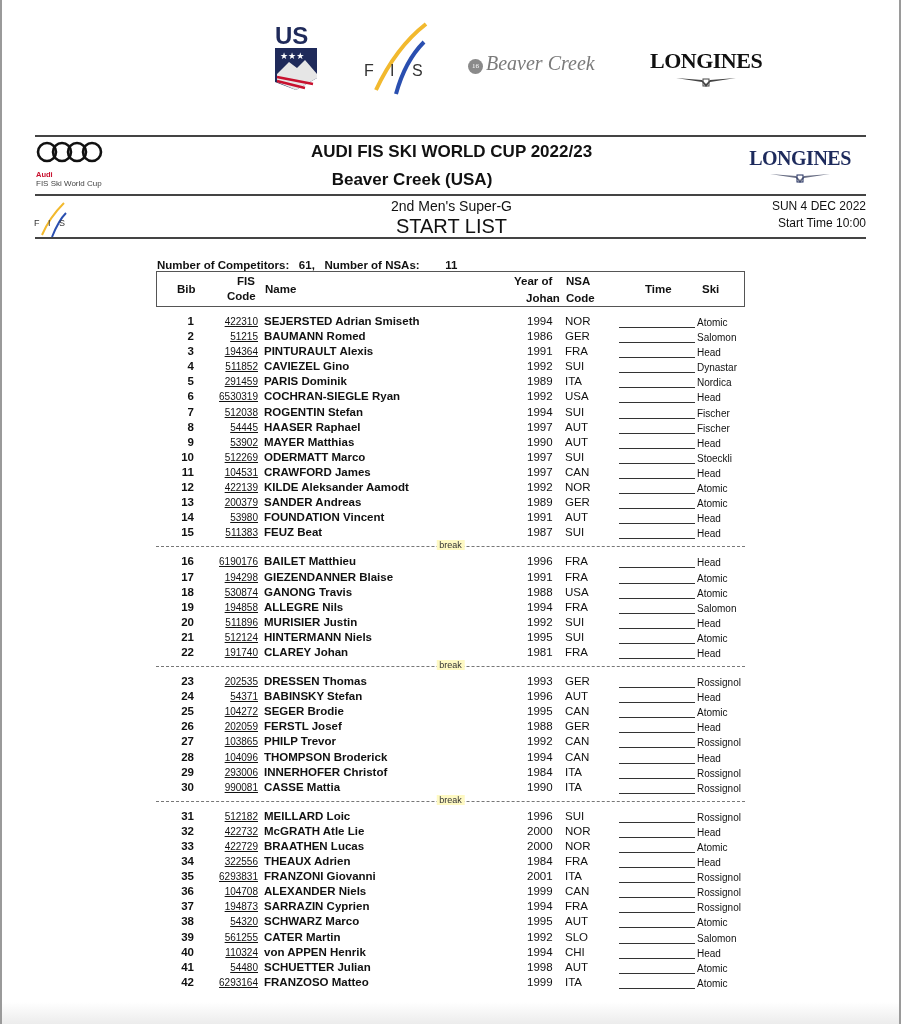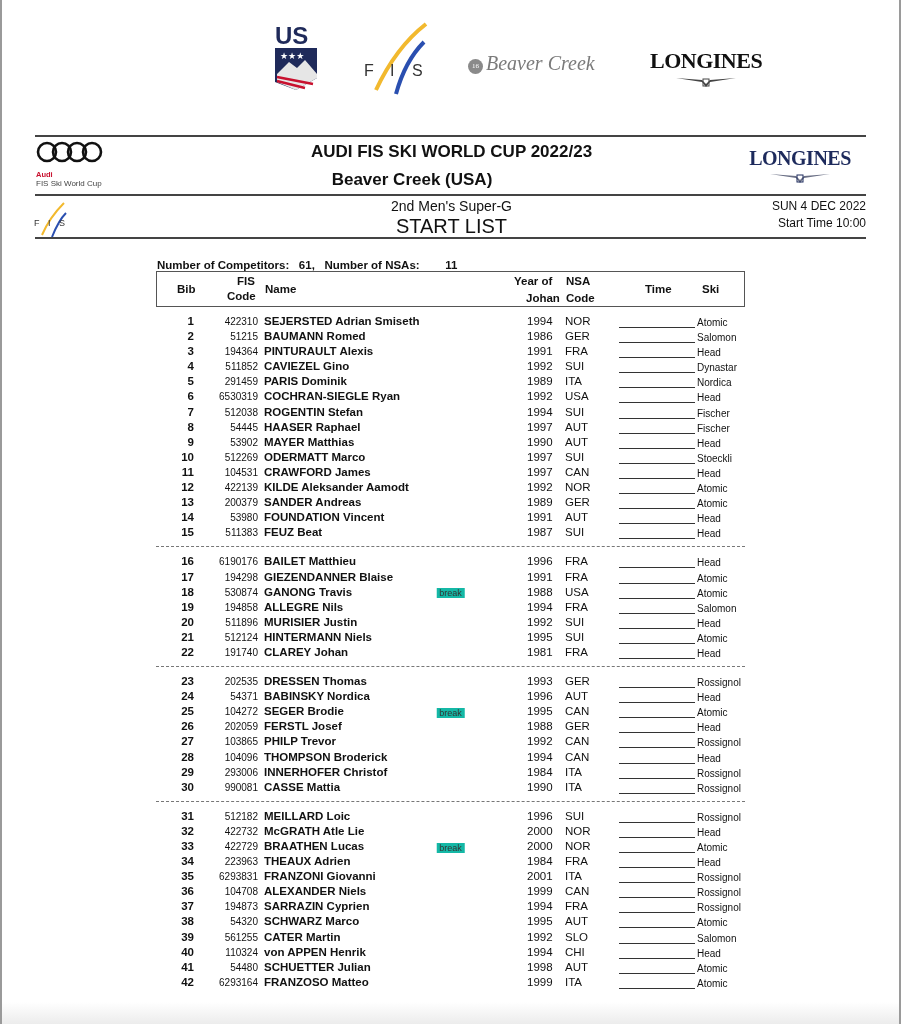--- a/index.html
+++ b/index.html
@@ -44,29 +44,29 @@
 
   
   .counts { position: absolute; left: 157px; top: 259px; font-size: 11.5px; font-weight: bold; white-space: pre; }
   .thead { position: absolute; left: 156px; top: 271px; width: 589px; height: 36px; border: 1px solid #555; font-weight: bold; font-size: 11.5px; }
   .thead span { position: absolute; }
 
   .rows { position: absolute; left: 156px; top: 314px; width: 589px; }
   .row { position: relative; height: 15.1px; font-size: 11.5px; }
   .row span { position: absolute; top: 1px; white-space: nowrap; }
   .c-bib { left: 20px; width: 18px; text-align: right; font-weight: bold; }
-  .c-fis { left: 50px; width: 52px; text-align: right; font-size: 10px; top: 2px !important; }
+  .c-fis { left: 50px; width: 52px; text-align: right; font-size: 10px; top: 2px !important; text-decoration: underline; }
   .c-name { left: 108px; font-weight: bold; }
   .c-yob { left: 371px; }
   .c-nsa { left: 409px; }
   .c-time { left: 463px; width: 76px; height: 12px; border-bottom: 1px solid #333; top: 2px !important; }
   .c-ski { left: 541px; font-size: 10px; top: 3px !important; }
   .break-row { position: relative; height: 14px; }
   .break-row .dots { position: absolute; left: 0; right: 0; top: 6px; border-top: 1px dashed #777; }
-  .break-row .lbl { position: absolute; left: 50%; transform: translateX(-50%); top: 0px; background: #14b8a6; padding: 0 3px; font-size: 9px; color: #333; margin-top: 48px; }
+  .break-row .lbl { position: absolute; left: 50%; transform: translateX(-50%); top: 0px; background: #fef9c3; padding: 0 3px; font-size: 9px; color: #333; }
 </style>
 </head>
 <body>
 
 <div class="page-edge-left"></div>
 <div class="page-edge-right"></div>
 
 <div class="sponsor-strip">
 
   <svg class="usski" viewBox="0 0 48 70">
@@ -364,21 +364,21 @@
       <span class="c-fis">202535</span>
       <span class="c-name">DRESSEN Thomas</span>
       <span class="c-yob">1993</span>
       <span class="c-nsa">GER</span>
       <span class="c-time"></span>
       <span class="c-ski">Rossignol</span>
     </div>
     <div class="row">
       <span class="c-bib">24</span>
       <span class="c-fis">54371</span>
-      <span class="c-name">BABINSKY Nordica</span>
+      <span class="c-name">BABINSKY Stefan</span>
       <span class="c-yob">1996</span>
       <span class="c-nsa">AUT</span>
       <span class="c-time"></span>
       <span class="c-ski">Head</span>
     </div>
     <div class="row">
       <span class="c-bib">25</span>
       <span class="c-fis">104272</span>
       <span class="c-name">SEGER Brodie</span>
       <span class="c-yob">1995</span>
@@ -457,21 +457,21 @@
       <span class="c-bib">33</span>
       <span class="c-fis">422729</span>
       <span class="c-name">BRAATHEN Lucas</span>
       <span class="c-yob">2000</span>
       <span class="c-nsa">NOR</span>
       <span class="c-time"></span>
       <span class="c-ski">Atomic</span>
     </div>
     <div class="row">
       <span class="c-bib">34</span>
-      <span class="c-fis">223963</span>
+      <span class="c-fis">322556</span>
       <span class="c-name">THEAUX Adrien</span>
       <span class="c-yob">1984</span>
       <span class="c-nsa">FRA</span>
       <span class="c-time"></span>
       <span class="c-ski">Head</span>
     </div>
     <div class="row">
       <span class="c-bib">35</span>
       <span class="c-fis">6293831</span>
       <span class="c-name">FRANZONI Giovanni</span>

